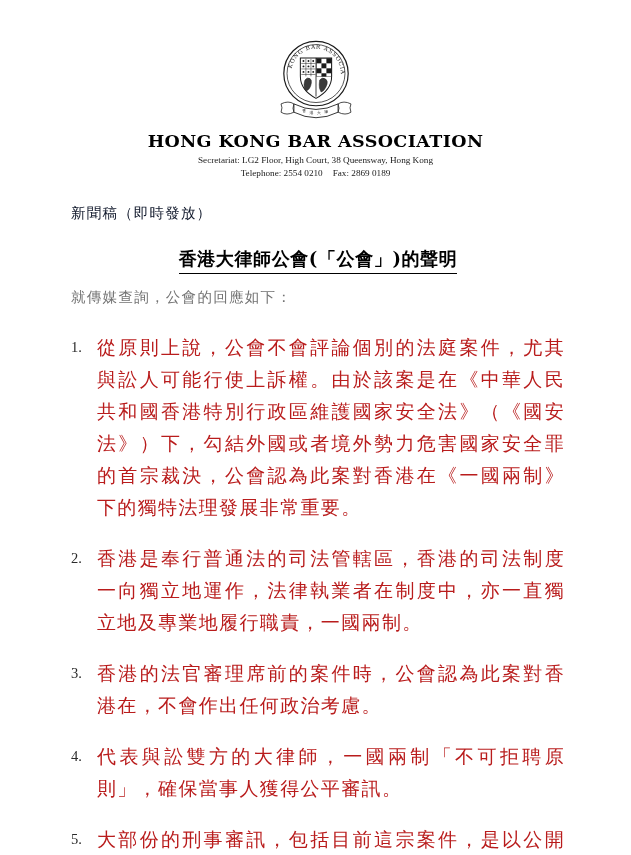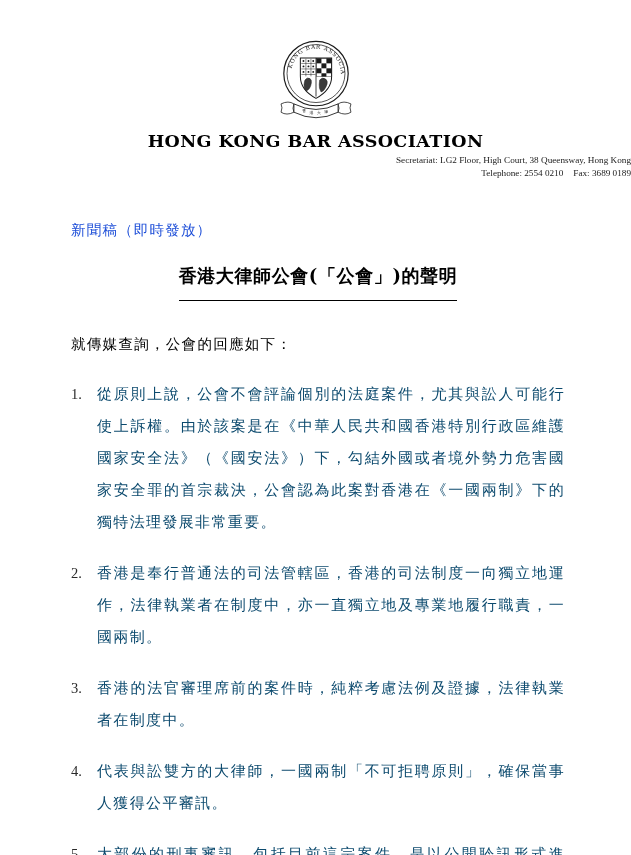--- a/index.html
+++ b/index.html
@@ -46,56 +46,55 @@
     color: #000000;
     line-height: 1.15;
   }
 
   .contact-lines {
     margin-top: 3px;
     font-family: "Liberation Serif", "DejaVu Serif", serif;
     font-size: 9.2px;
     line-height: 1.42;
     color: #1a1a1a;
-    text-align: right;
   }
   .contact-lines .spacer { display: inline-block; width: 10px; }
 
   
   .doc-body {
     padding: 0 66px 0 71px;
     font-family: "DejaVu Serif", "Liberation Serif", serif;
   }
 
   .press-line {
-    margin-top: 41px;
+    margin-top: 24px;
     font-size: 14.5px;
     letter-spacing: 1.2px;
-    color: #1d4ed8;
+    color: #0f172a;
   }
 
   .doc-title {
     margin-top: 24px;
     text-align: center;
     font-size: 18px;
     font-weight: bold;
     letter-spacing: 0.6px;
     color: #000000;
   }
   .doc-title span {
     border-bottom: 1.6px solid #000000;
-    padding-bottom: 12px;
+    padding-bottom: 2px;
     display: inline-block;
   }
 
   .lead-line {
-    margin-top: 34px;
+    margin-top: 14px;
     font-size: 14.5px;
     letter-spacing: 1.3px;
-    color: #000000;
+    color: #737373;
   }
 
   .items {
     margin-top: 24px;
     list-style: none;
     padding: 0;
   }
 
   .item {
     display: flex;
@@ -108,26 +107,26 @@
     flex: 0 0 26px;
     font-family: "Liberation Serif", "DejaVu Serif", serif;
     font-size: 14.5px;
     line-height: 32px;
     color: #2a2a2a;
     text-align: left;
   }
 
   .item-text {
     flex: 1 1 auto;
-    font-size: 15px;
+    font-size: 19px;
     line-height: 32px;
     letter-spacing: 1.35px;
     text-align: justify;
     text-justify: inter-character;
-    color: #0c4a6e;
+    color: #b91c1c;
   }
 </style>
 </head>
 <body>
 
 <div class="page">
 
   <div class="letterhead">
 
     <svg class="crest" viewBox="0 0 100 100">
@@ -191,21 +190,21 @@
         <text x="51" y="86.8">大</text>
           <text x="59" y="85.6">律</text>
       </g>
     </svg>
 
     <div class="org-name">HONG KONG BAR ASSOCIATION</div>
 
     <div class="contact-lines">
       <div>Secretariat: LG2 Floor, High Court, 38 Queensway, Hong Kong</div>
       <div>
-        <span>Telephone: 2554 0210</span><span class="spacer"></span><span>Fax: 3689 0189</span>
+        <span>Telephone: 2554 0210</span><span class="spacer"></span><span>Fax: 2869 0189</span>
       </div>
     </div>
   </div>
 
   <div class="doc-body">
 
     <div class="press-line">新聞稿（即時發放）</div>
 
     <div class="doc-title">
       <span>香港大律師公會(「公會」)的聲明</span>
@@ -220,21 +219,21 @@
         <div class="item-text">從原則上說，公會不會評論個別的法庭案件，尤其與訟人可能行使上訴權。由於該案是在《中華人民共和國香港特別行政區維護國家安全法》（《國安法》）下，勾結外國或者境外勢力危害國家安全罪的首宗裁決，公會認為此案對香港在《一國兩制》下的獨特法理發展非常重要。</div>
       </li>
 
       <li class="item">
         <div class="item-num">2.</div>
         <div class="item-text">香港是奉行普通法的司法管轄區，香港的司法制度一向獨立地運作，法律執業者在制度中，亦一直獨立地及專業地履行職責，一國兩制。</div>
       </li>
 
       <li class="item">
         <div class="item-num">3.</div>
-        <div class="item-text">香港的法官審理席前的案件時，純粹考慮法例及證據，法律執業者在制度中。</div>
+        <div class="item-text">香港的法官審理席前的案件時，公會認為此案對香港在，不會作出任何政治考慮。</div>
       </li>
 
       <li class="item">
         <div class="item-num">4.</div>
         <div class="item-text">代表與訟雙方的大律師，一國兩制「不可拒聘原則」，確保當事人獲得公平審訊。</div>
       </li>
 
       <li class="item">
         <div class="item-num">5.</div>
         <div class="item-text">大部份的刑事審訊，包括目前這宗案件，是以公開聆訊形式進行，過程完全透明。香港的司法制度設有原訟法庭、上訴庭及終審法院，所有訴訟人都有權視乎情況提出上訴。</div>

